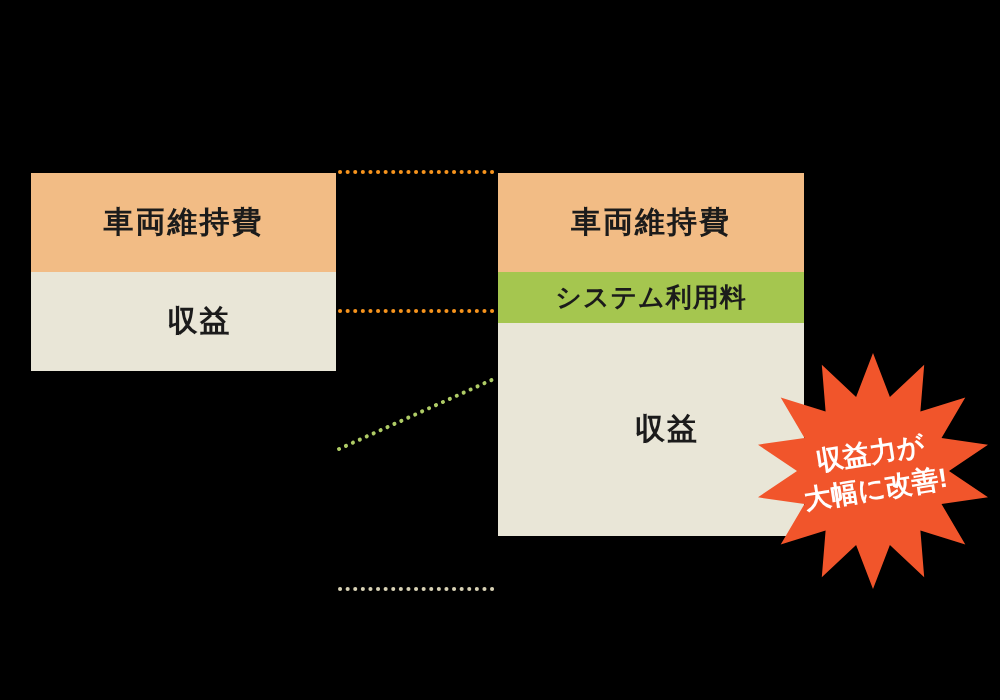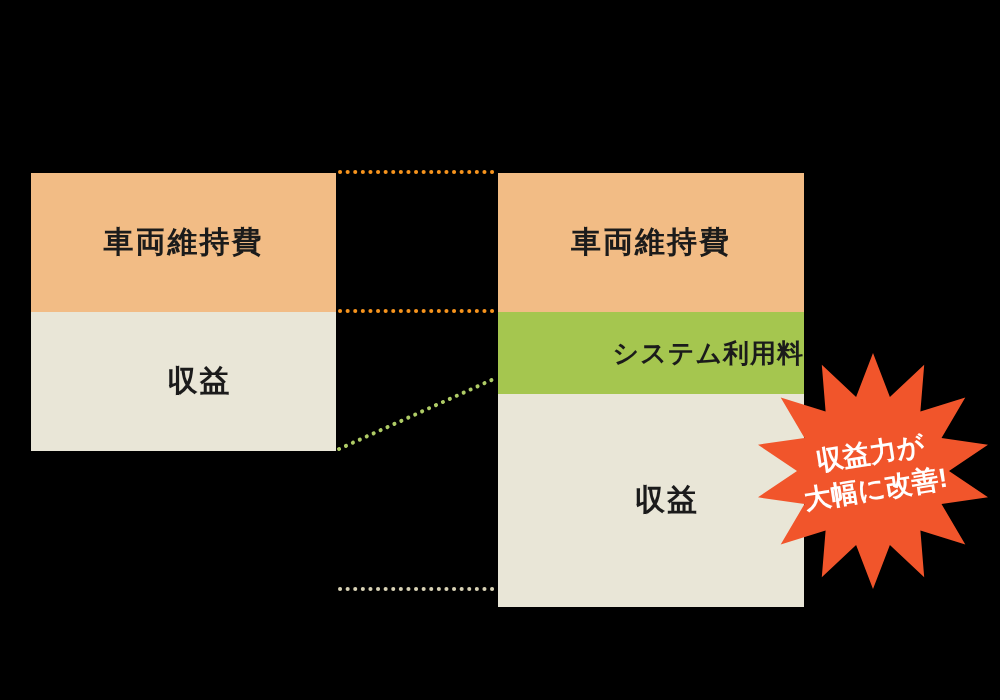--- a/index.html
+++ b/index.html
@@ -10,22 +10,22 @@
   }
 
   
   .column{position:absolute;top:173px;display:flex;flex-direction:column;}
   #left-column{left:31px;width:305px;}
   #right-column{left:498px;width:306px;}
   .segment{display:flex;align-items:center;justify-content:center;}
   .seg-orange{background:var(--block-orange,#F2BC85);}
   .seg-green{background:var(--block-green,#A5C64F);}
   .seg-beige{background:var(--block-beige,#E9E6D7);padding-left:32px;}
-  .h139{height:139px;}
-  .h65{height:82px;justify-content:flex-end;}
+  .h139{height:99px;}
+  .h65{height:51px;}
   .h213{height:213px;}
   .seg-label{
     color:var(--label-text,#1B1B1B);
     font-size:30px;font-weight:600;letter-spacing:2px;white-space:nowrap;
   }
   .seg-label.small{font-size:26px;letter-spacing:1px;}
 
   
   .connectors{position:absolute;left:0;top:0;pointer-events:none;}
   .connectors line{

